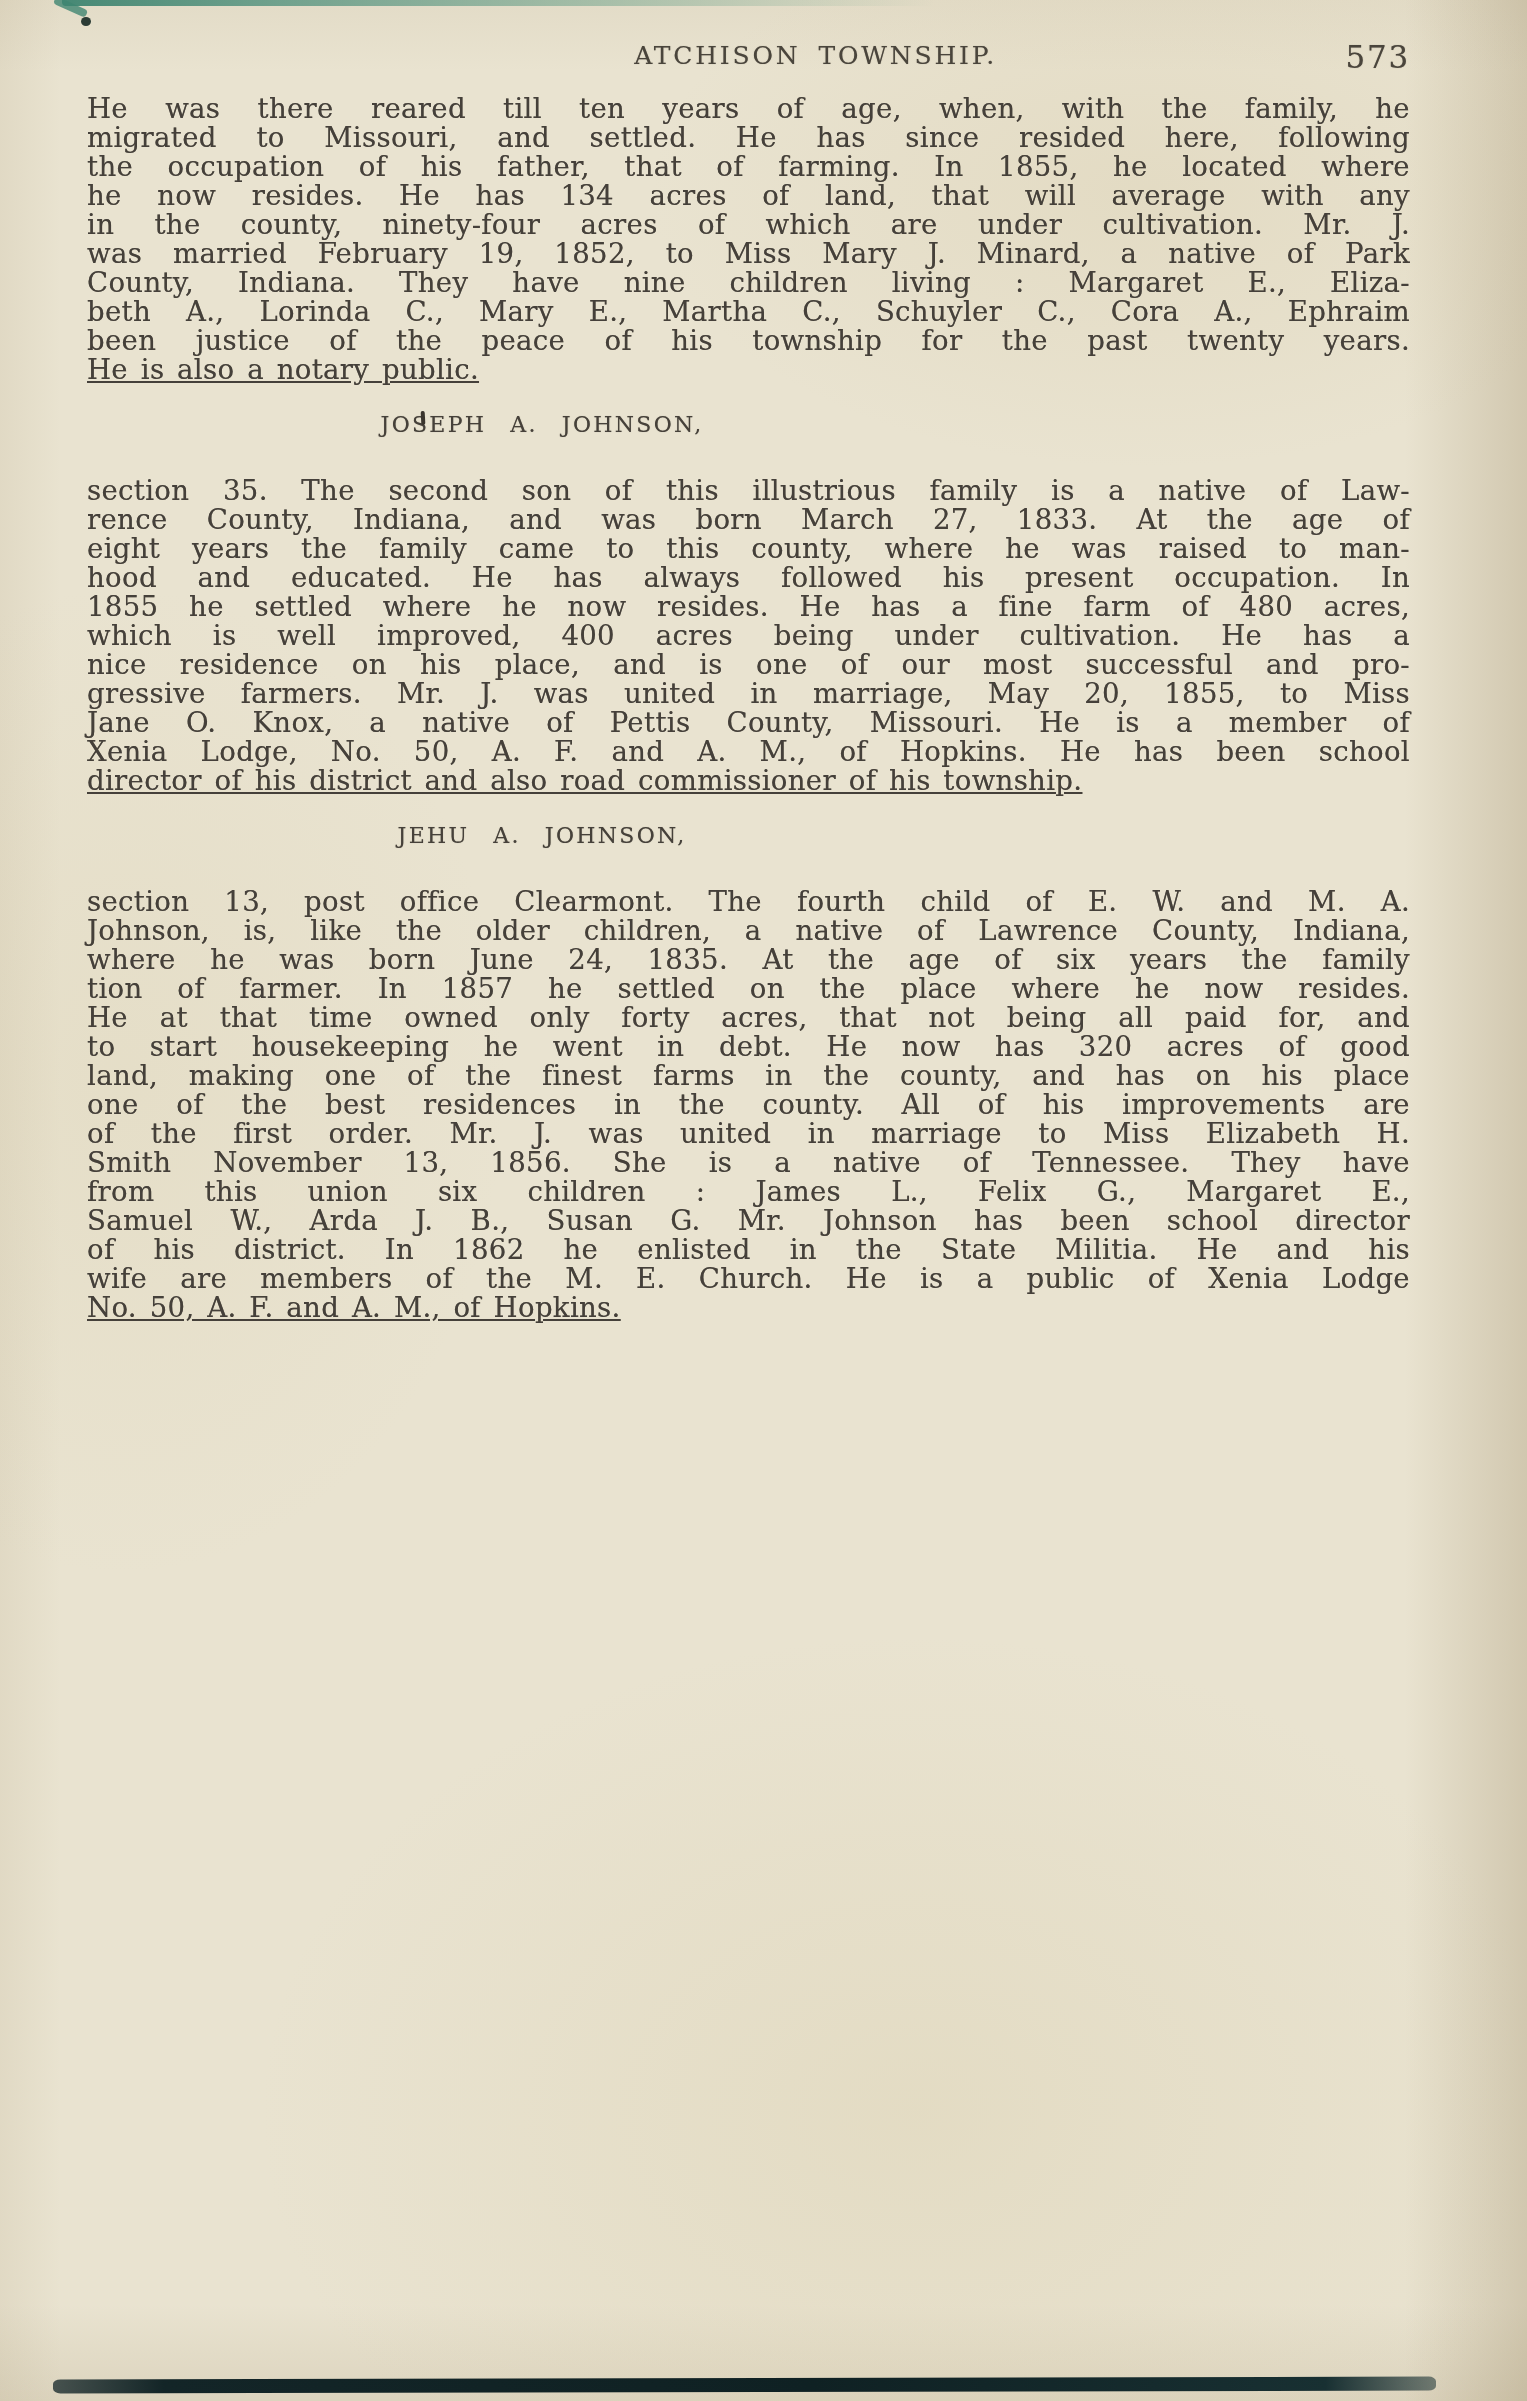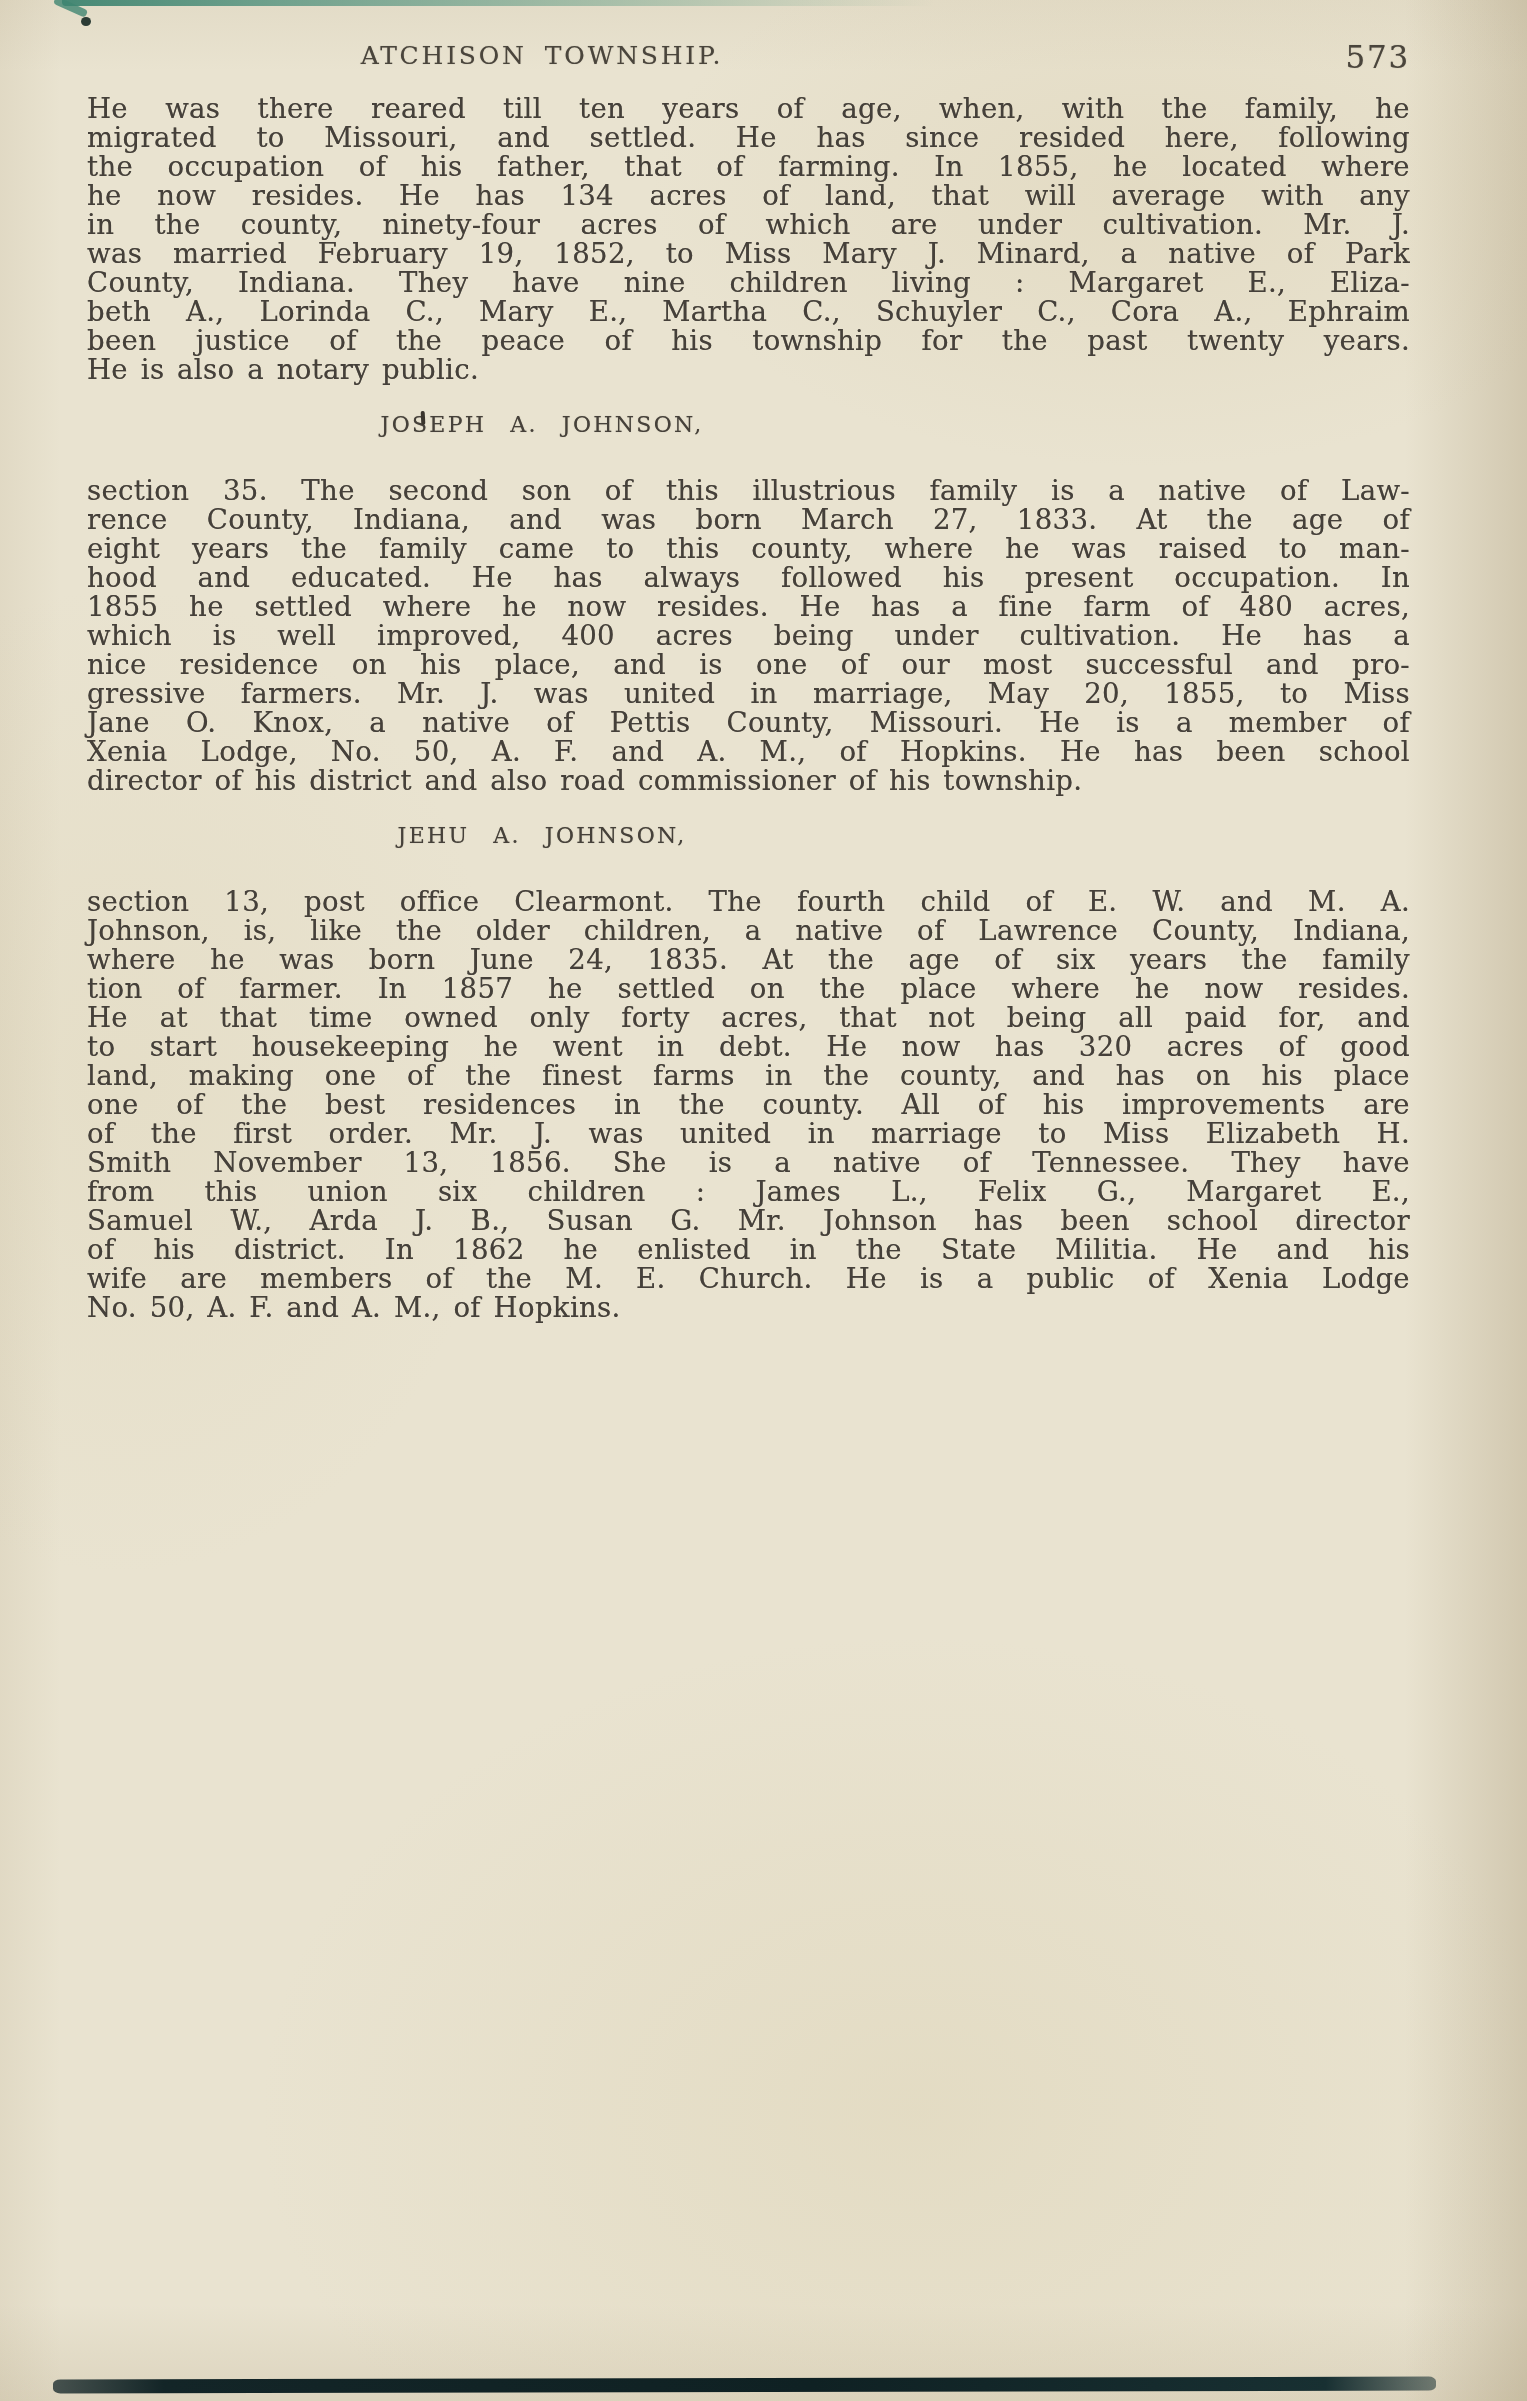--- a/index.html
+++ b/index.html
@@ -28,21 +28,21 @@
     top: 41px;
     left: 87px;
     width: 1323px;
     height: 37px;
   }
   .head-title-wrap {
     position: absolute;
     left: 0;
     top: 0;
     width: 910px;
-    text-align: center;
+    text-align: right;
   }
   .head-title {
     font-size: 25px;
     letter-spacing: 2.8px;
     word-spacing: 7.4px;
     color: #4a453c;
     text-shadow: 0 0 0.9px rgba(70,64,54,0.45);
   }
   .page-number {
     position: absolute;
@@ -68,20 +68,21 @@
     letter-spacing: 0.3px;
     word-spacing: 3.7px;
     text-align: justify;
     text-align-last: justify;
     white-space: normal;
     color: #45403a;
     text-shadow: 0 0 0.6px rgba(60,55,45,0.55);
   }
   .line.last {
     text-align-last: left;
+    text-decoration: underline;
   }
   .heading-wrap {
     width: 910px;
     text-align: center;
     margin: 22px 0 33px 0;
   }
   .section-heading {
     display: inline;
     font-size: 22px;
     line-height: 37px;

